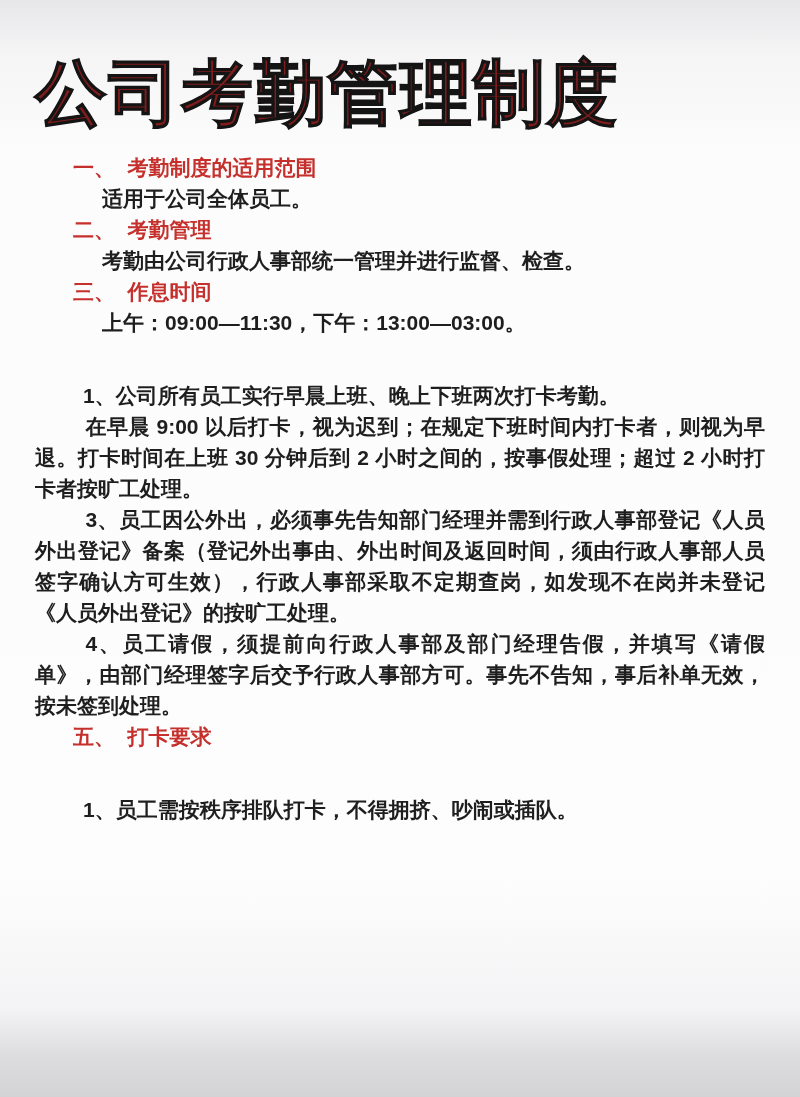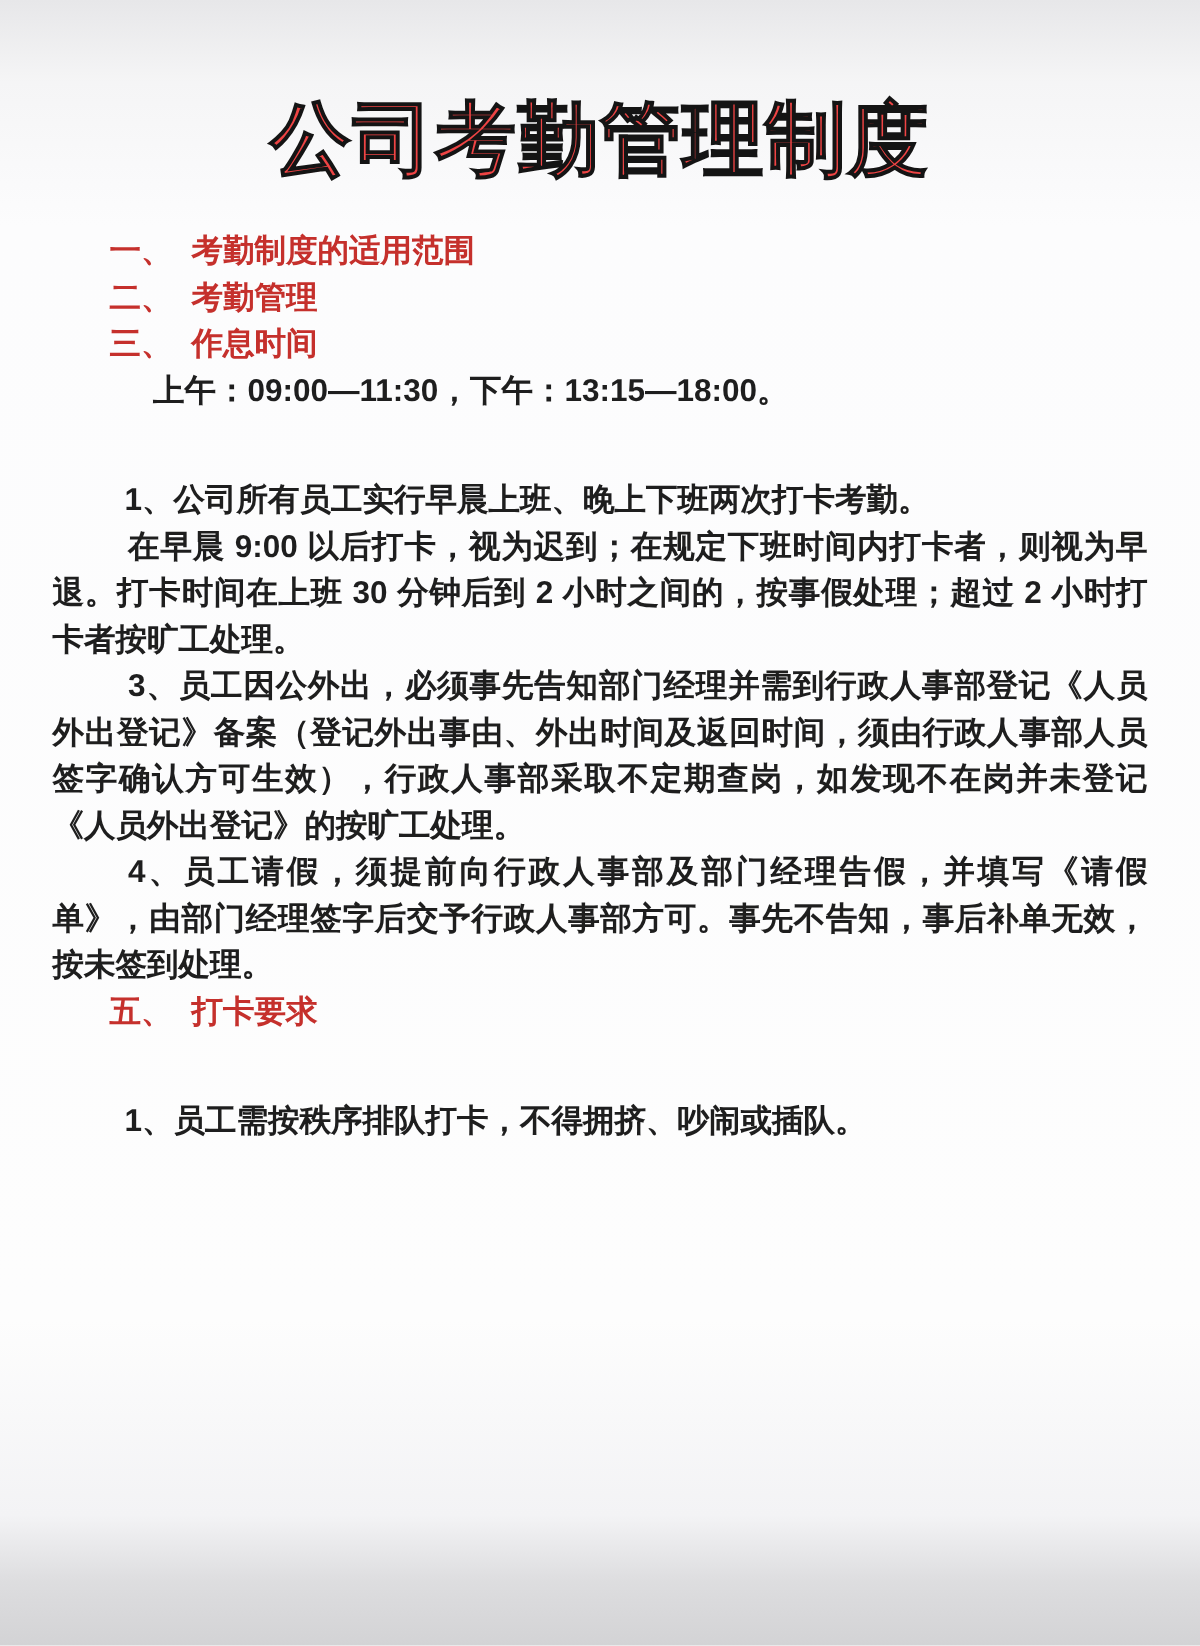--- a/index.html
+++ b/index.html
@@ -17,26 +17,25 @@
       #fdfdfd 880px,
       #f3f3f5 1010px,
       #dddddf 1055px,
       #d3d3d5 1097px);
   }
   .content {
     padding: 62px 35px 0 35px;
   }
   .doc-title {
     margin: 0 0 28px 0;
-    text-align: center;
-    font-size: 54px;
+    font-size: 72px;
     line-height: 62px;
     font-weight: 900;
     letter-spacing: 1px;
-    color: #ef4444;
+    color: #7f1d1d;
     -webkit-text-stroke: 1px #141414;
   }
   p {
     margin: 0;
     font-size: 21px;
     line-height: 31px;
     font-weight: 700;
     text-align: justify;
     text-align-last: left;
   }
@@ -50,25 +49,27 @@
 </style>
 </head>
 <body>
 
 <div class="content">
 
   <h1 class="doc-title">公司考勤管理制度</h1>
 
 
   <p class="heading"><span>一、</span><span class="ht">考勤制度的适用范围</span></p>
+  <p class="sub">适用于公司全体员工。</p>
 
   <p class="heading"><span>二、</span><span class="ht">考勤管理</span></p>
+  <p class="sub">考勤由公司行政人事部统一管理并进行监督、检查。</p>
 
   <p class="heading"><span>三、</span><span class="ht">作息时间</span></p>
-  <p class="sub">上午：09:00—11:30，下午：13:15—18:00。</p>
+  <p class="sub">上午：09:00—11:30，下午：13:00—03:00。</p>
 
   <p class="first-item">1、公司所有员工实行早晨上班、晚上下班两次打卡考勤。</p>
   <p class="par">在早晨 9:00 以后打卡，视为迟到；在规定下班时间内打卡者，则视为早退。打卡时间在上班 30 分钟后到 2 小时之间的，按事假处理；超过 2 小时打卡者按旷工处理。</p>
   <p class="par">3、员工因公外出，必须事先告知部门经理并需到行政人事部登记《人员外出登记》备案（登记外出事由、外出时间及返回时间，须由行政人事部人员签字确认方可生效），行政人事部采取不定期查岗，如发现不在岗并未登记《人员外出登记》的按旷工处理。</p>
   <p class="par">4、员工请假，须提前向行政人事部及部门经理告假，并填写《请假单》，由部门经理签字后交予行政人事部方可。事先不告知，事后补单无效，按未签到处理。</p>
 
   <p class="heading"><span>五、</span><span class="ht">打卡要求</span></p>
   <p class="first-item">1、员工需按秩序排队打卡，不得拥挤、吵闹或插队。</p>
 
 </div>

